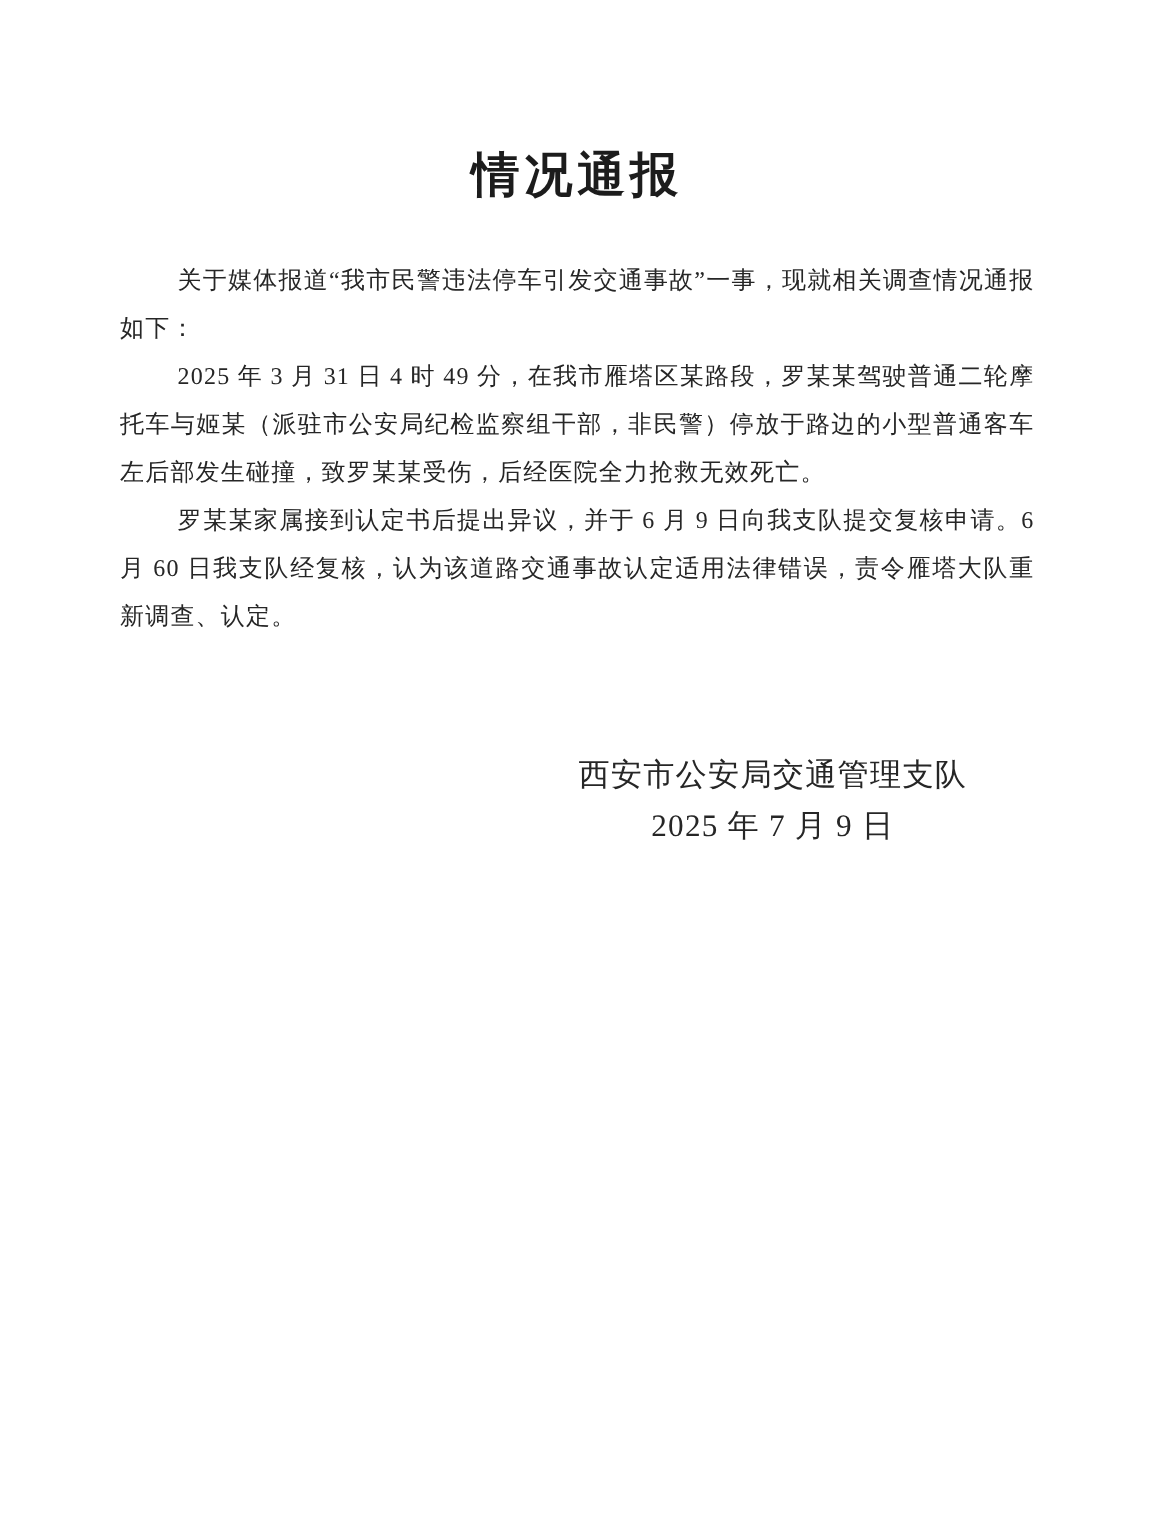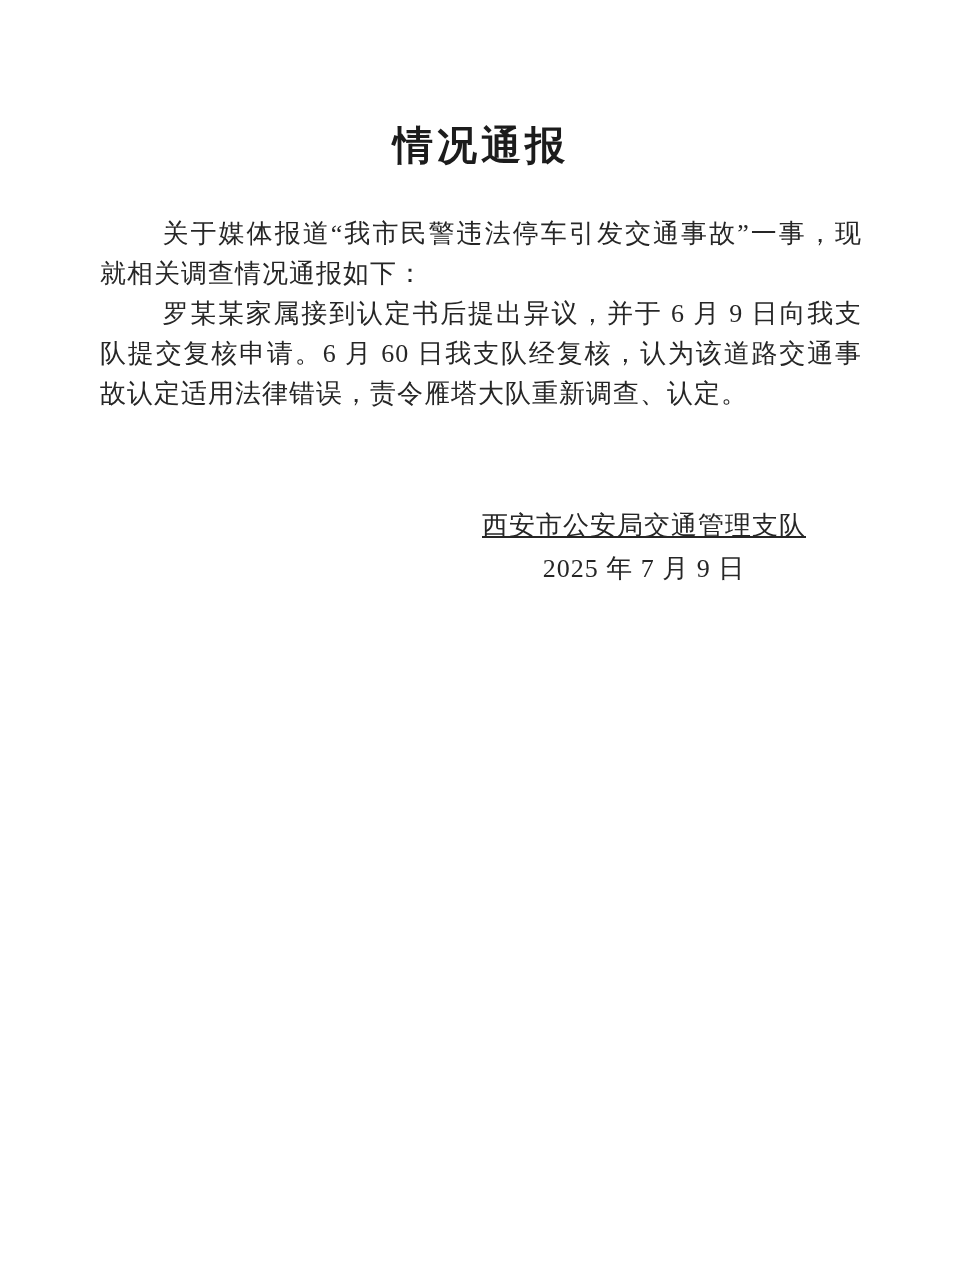--- a/index.html
+++ b/index.html
@@ -25,54 +25,54 @@
     margin: 0 0 46px 0;
     text-align: center;
     font-size: 40px;
     line-height: 1.1;
     font-weight: 700;
     letter-spacing: 4px;
     color: #1c1c1c;
   }
   .doc-body p {
     margin: 0;
-    font-size: 26px;
+    font-size: 20px;
     line-height: 40px;
     letter-spacing: 1px;
     text-indent: 2.4em;
     text-align: justify;
     text-justify: inter-ideograph;
     color: #262626;
   }
   .signature-block {
     width: 324px;
     margin: 90px 56px 0 auto;
     text-align: center;
     font-size: 26px;
     line-height: 43px;
     letter-spacing: 1px;
     color: #262626;
   }
   .signature-org {
     white-space: nowrap;
-    text-decoration: underline;
   }
   .signature-date {
     white-space: nowrap;
   }
 </style>
 </head>
 <body>
 
 <div class="page">
 
   <h1 class="doc-title">情况通报</h1>
 
   <div class="doc-body">
     <p>关于媒体报道“我市民警违法停车引发交通事故”一事，现就相关调查情况通报如下：</p>
+    <p>2025 年 3 月 31 日 4 时 49 分，在我市雁塔区某路段，罗某某驾驶普通二轮摩托车与姬某（派驻市公安局纪检监察组干部，非民警）停放于路边的小型普通客车左后部发生碰撞，致罗某某受伤，后经医院全力抢救无效死亡。</p>
     <p>罗某某家属接到认定书后提出异议，并于 6 月 9 日向我支队提交复核申请。6 月 60 日我支队经复核，认为该道路交通事故认定适用法律错误，责令雁塔大队重新调查、认定。</p>
   </div>
 
   <div class="signature-block">
     <div class="signature-org">西安市公安局交通管理支队</div>
     <div class="signature-date">2025 年 7 月 9 日</div>
   </div>
 
 </div>
 

